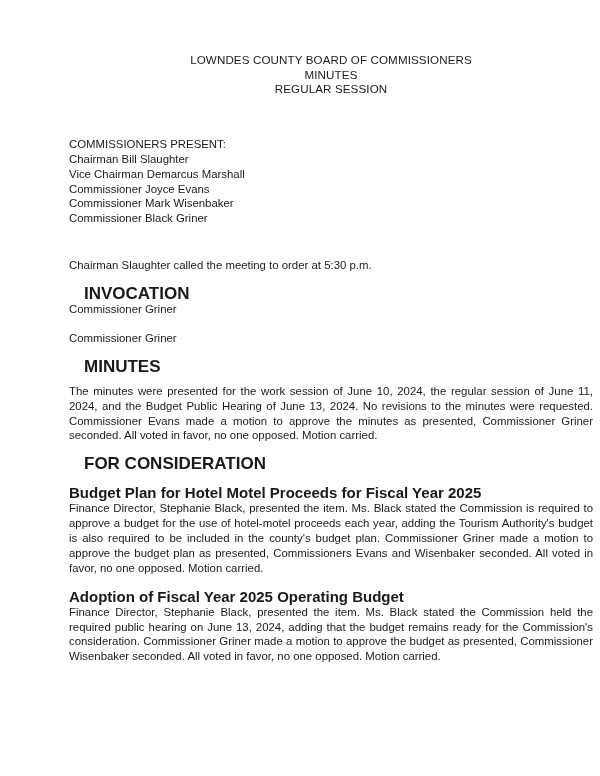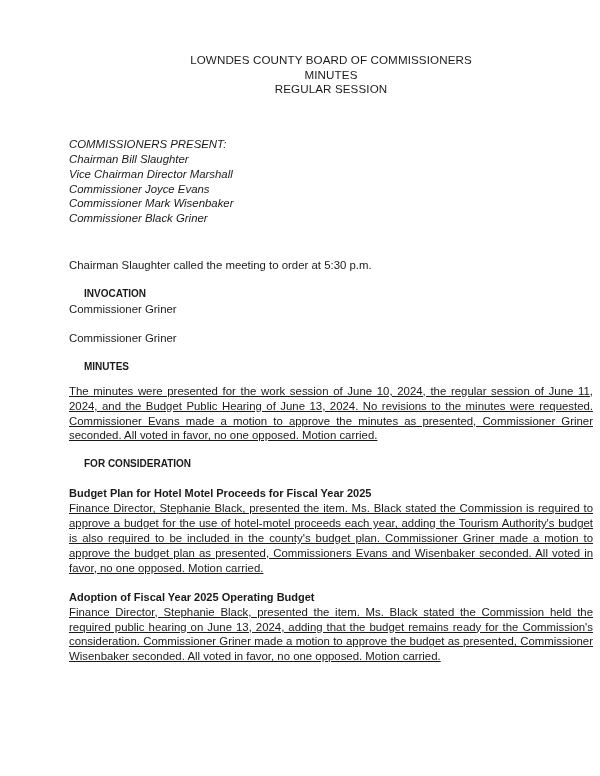--- a/index.html
+++ b/index.html
@@ -48,62 +48,61 @@
     font-size: 11.4px;
     line-height: 14.9px;
     white-space: nowrap;
   }
   .para {
     font-size: 11.4px;
     line-height: 14.9px;
     text-align: justify;
     text-justify: inter-word;
     margin: 0;
-    text-decoration: underline;
   }
   .heading {
-    font-size: 10px;
+    font-size: 17px;
     line-height: 14.9px;
     font-weight: bold;
     white-space: nowrap;
     padding-left: 15px;
   }
   .subheading {
-    font-size: 11px;
+    font-size: 15px;
     line-height: 14.9px;
     font-weight: bold;
     white-space: nowrap;
   }
 
   
   .gap-xl { height: 40px; }
   .gap-lg { height: 16px; }
   .gap-md { height: 14px; }
   .gap-sm { height: 9px; }
 
-  .roster div { white-space: nowrap; font-style: italic; }
+  .roster div { white-space: nowrap; }
 </style>
 </head>
 <body>
 
 <div class="page">
   <div class="content">
 
     <div class="title-block">
       <div>LOWNDES COUNTY BOARD OF COMMISSIONERS</div>
       <div>MINUTES</div>
       <div>REGULAR SESSION</div>
     </div>
 
     <div class="gap-xl"></div>
 
     <div class="roster">
       <div class="body-line">COMMISSIONERS PRESENT:</div>
       <div class="body-line">Chairman Bill Slaughter</div>
-      <div class="body-line">Vice Chairman Director Marshall</div>
+      <div class="body-line">Vice Chairman Demarcus Marshall</div>
       <div class="body-line">Commissioner Joyce Evans</div>
       <div class="body-line">Commissioner Mark Wisenbaker</div>
       <div class="body-line">Commissioner Black Griner</div>
     </div>
 
     <div class="gap-lg"></div>
 
 
     <div class="gap-lg"></div>
 

